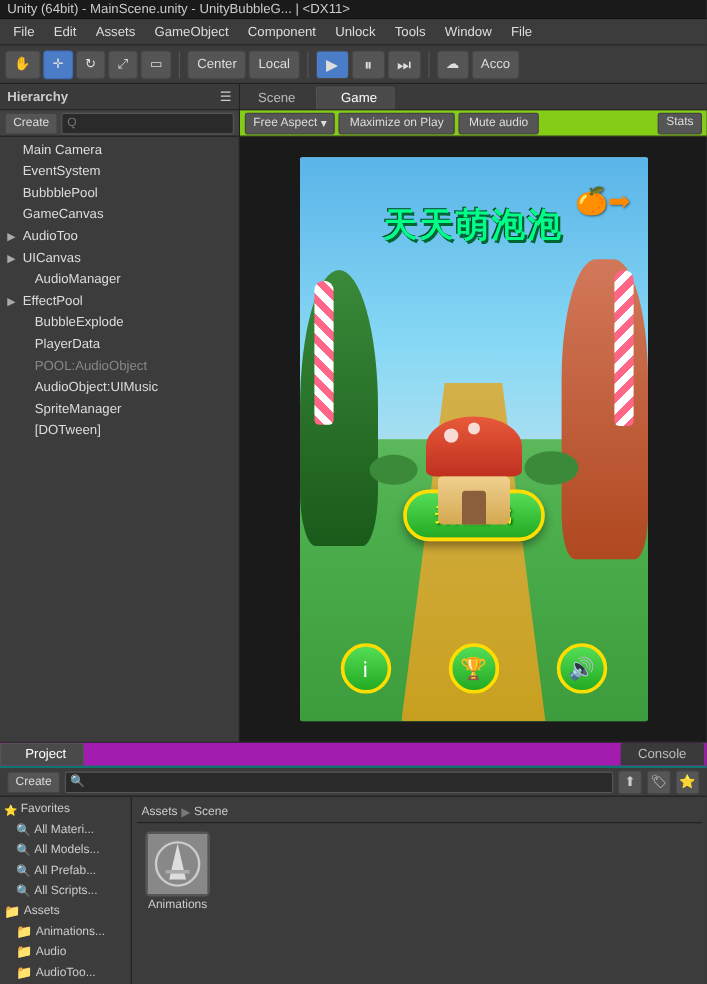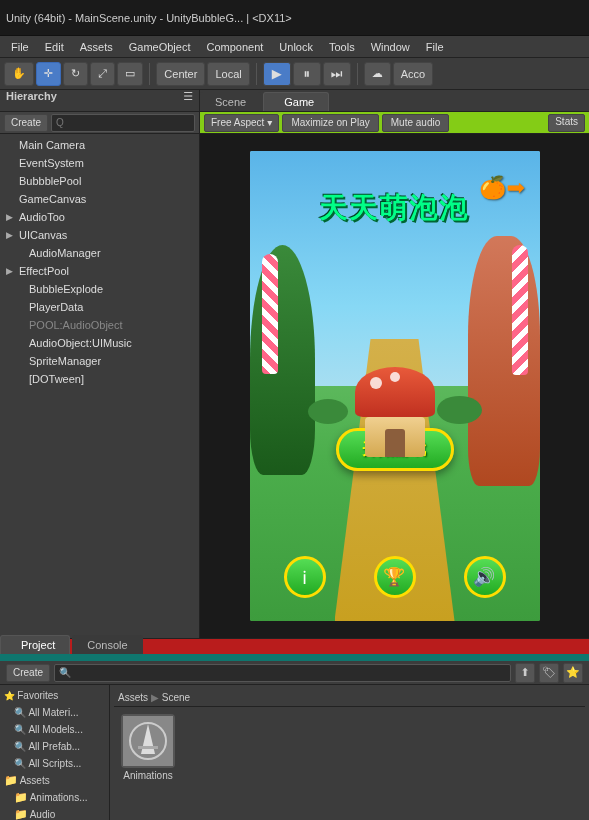--- a/index.html
+++ b/index.html
@@ -10,21 +10,21 @@
       font-family: 'Segoe UI', Arial, sans-serif;
       font-size: 11px;
       color: #ddd;
       overflow: hidden;
       user-select: none;
     }
 
     
     #title-bar {
       background: #1a1a1a;
-      height: 36px;
+      height: 16px;
       display: flex;
       align-items: center;
       padding: 0 6px;
       font-size: 11px;
       color: #ccc;
       border-bottom: 1px solid #111;
     }
     #title-bar span { flex: 1; }
 
     
@@ -97,21 +97,21 @@
       background: #3c3c3c;
       border-right: 1px solid #222;
       display: flex;
       flex-direction: column;
     }
     .panel-header {
       background: #3a3a3a;
       border-bottom: 1px solid #222;
       height: 22px;
       display: flex;
-      align-items: flex-start;
+      align-items: center;
       padding: 0 6px;
       font-size: 11px;
       color: #ccc;
       justify-content: space-between;
     }
     .panel-header-title { font-weight: bold; font-size: 11px; }
     .panel-toolbar {
       background: #424242;
       height: 22px;
       display: flex;
@@ -344,25 +344,26 @@
     }
 
     
     #bottom-area {
       height: 198px;
       border-top: 1px solid #222;
       display: flex;
       flex-direction: column;
     }
     #bottom-tabs {
-      background: #b91c1c;
+      background: #a21caf;
       height: 22px;
       display: flex;
       align-items: flex-end;
-      border-bottom: 7px solid #0f766e;
+      border-bottom: 2px solid #0f766e;
+      justify-content: space-between;
     }
     #bottom-content {
       flex: 1;
       display: flex;
     }
     #project-panel {
       flex: 1;
       display: flex;
       flex-direction: column;
     }

